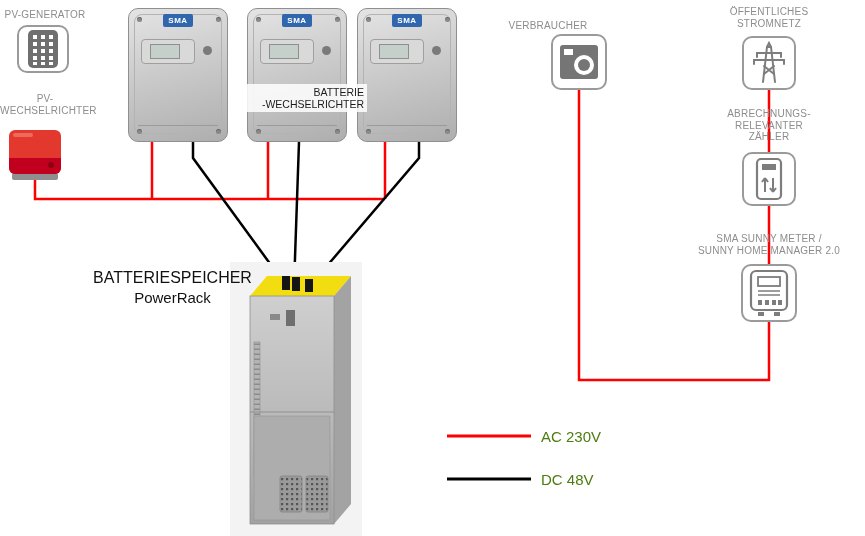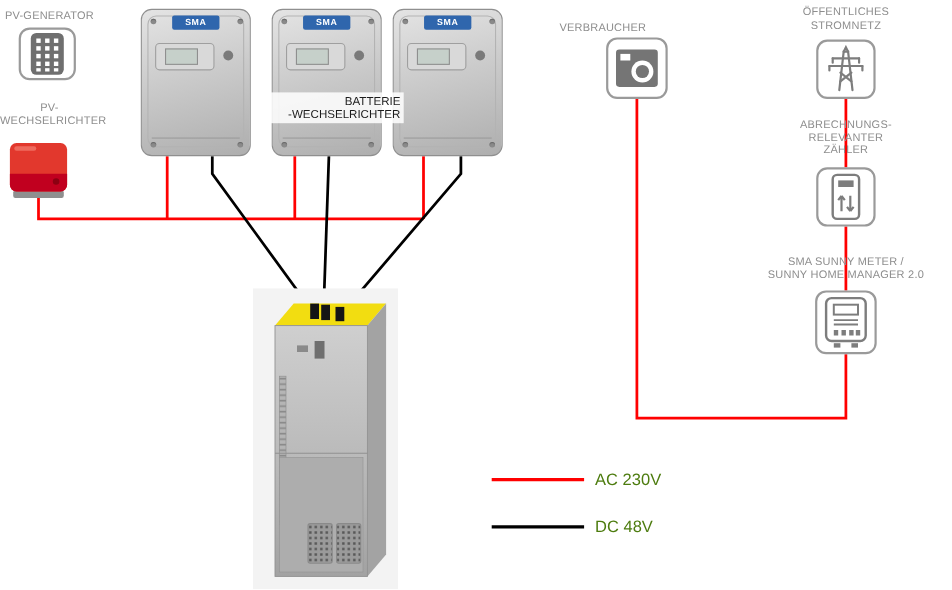--- a/index.html
+++ b/index.html
@@ -17,21 +17,21 @@
 
   .device { position:absolute; z-index:2; }
 
   .inverter { width:100px; height:134px; border-radius:10px; border:1px solid #8f8f8f;
               background:linear-gradient(165deg,#e4e4e4 0%, #cbcbcb 45%, #aeaeae 100%); }
   .inverter .face { position:absolute; left:5px; top:5px; right:5px; bottom:7px;
                     border:1px solid #b3b3b3; border-radius:8px; }
   .screw { position:absolute; width:5px; height:5px; border-radius:50%;
            background:#8a8a8a; box-shadow:inset 0 1px 1px #666; }
   .sma-badge { position:absolute; top:5px; left:50%; transform:translateX(-50%);
-               width:43px; height:13px; background:#2f66ad; border-radius:2px;
+               width:30px; height:13px; background:#2f66ad; border-radius:2px;
                color:#fff; font-size:8px; font-weight:bold; text-align:center;
                line-height:13px; letter-spacing:.5px; }
   .display { position:absolute; top:30px; left:12px; width:54px; height:25px;
              background:#d9d9d9; border:1px solid #9f9f9f; border-radius:4px; }
   .display .screen { position:absolute; top:4px; left:8px; width:30px; height:15px;
                      background:#c6d0ca; border:1px solid #8f8f8f; }
   .btn-dot { position:absolute; top:37px; left:74px; width:9px; height:9px;
              border-radius:50%; background:#7a7a7a; }
   .seam { position:absolute; left:9px; right:9px; bottom:15px; height:1px; background:#9b9b9b; }
 
@@ -205,20 +205,24 @@
         <rect x="12" y="32" width="4" height="5"></rect>
         <rect x="19" y="32" width="4" height="5"></rect>
         <rect x="26" y="32" width="4" height="5"></rect>
         <rect x="32" y="32" width="4" height="5"></rect>
         <rect x="12" y="44" width="6" height="4"></rect>
         <rect x="28" y="44" width="6" height="4"></rect>
       </g>
     </svg>
   </div>
 
+  <div class="big-label" style="left:90px; top:267px; width:165px;">
+    <span class="l1">BATTERIESPEICHER</span>
+    <span class="l2">PowerRack</span>
+  </div>
 
   <div class="battery-wrap">
     <svg width="132" height="274" viewBox="0 0 132 274">
       <defs>
         <linearGradient id="frontGrad" x1="0" y1="0" x2="0" y2="1">
           <stop offset="0" stop-color="#cfcfcf"></stop>
           <stop offset="0.55" stop-color="#b9b9b9"></stop>
           <stop offset="1" stop-color="#a2a2a2"></stop>
         </linearGradient>
         <pattern id="dots" width="5" height="5" patternUnits="userSpaceOnUse">

